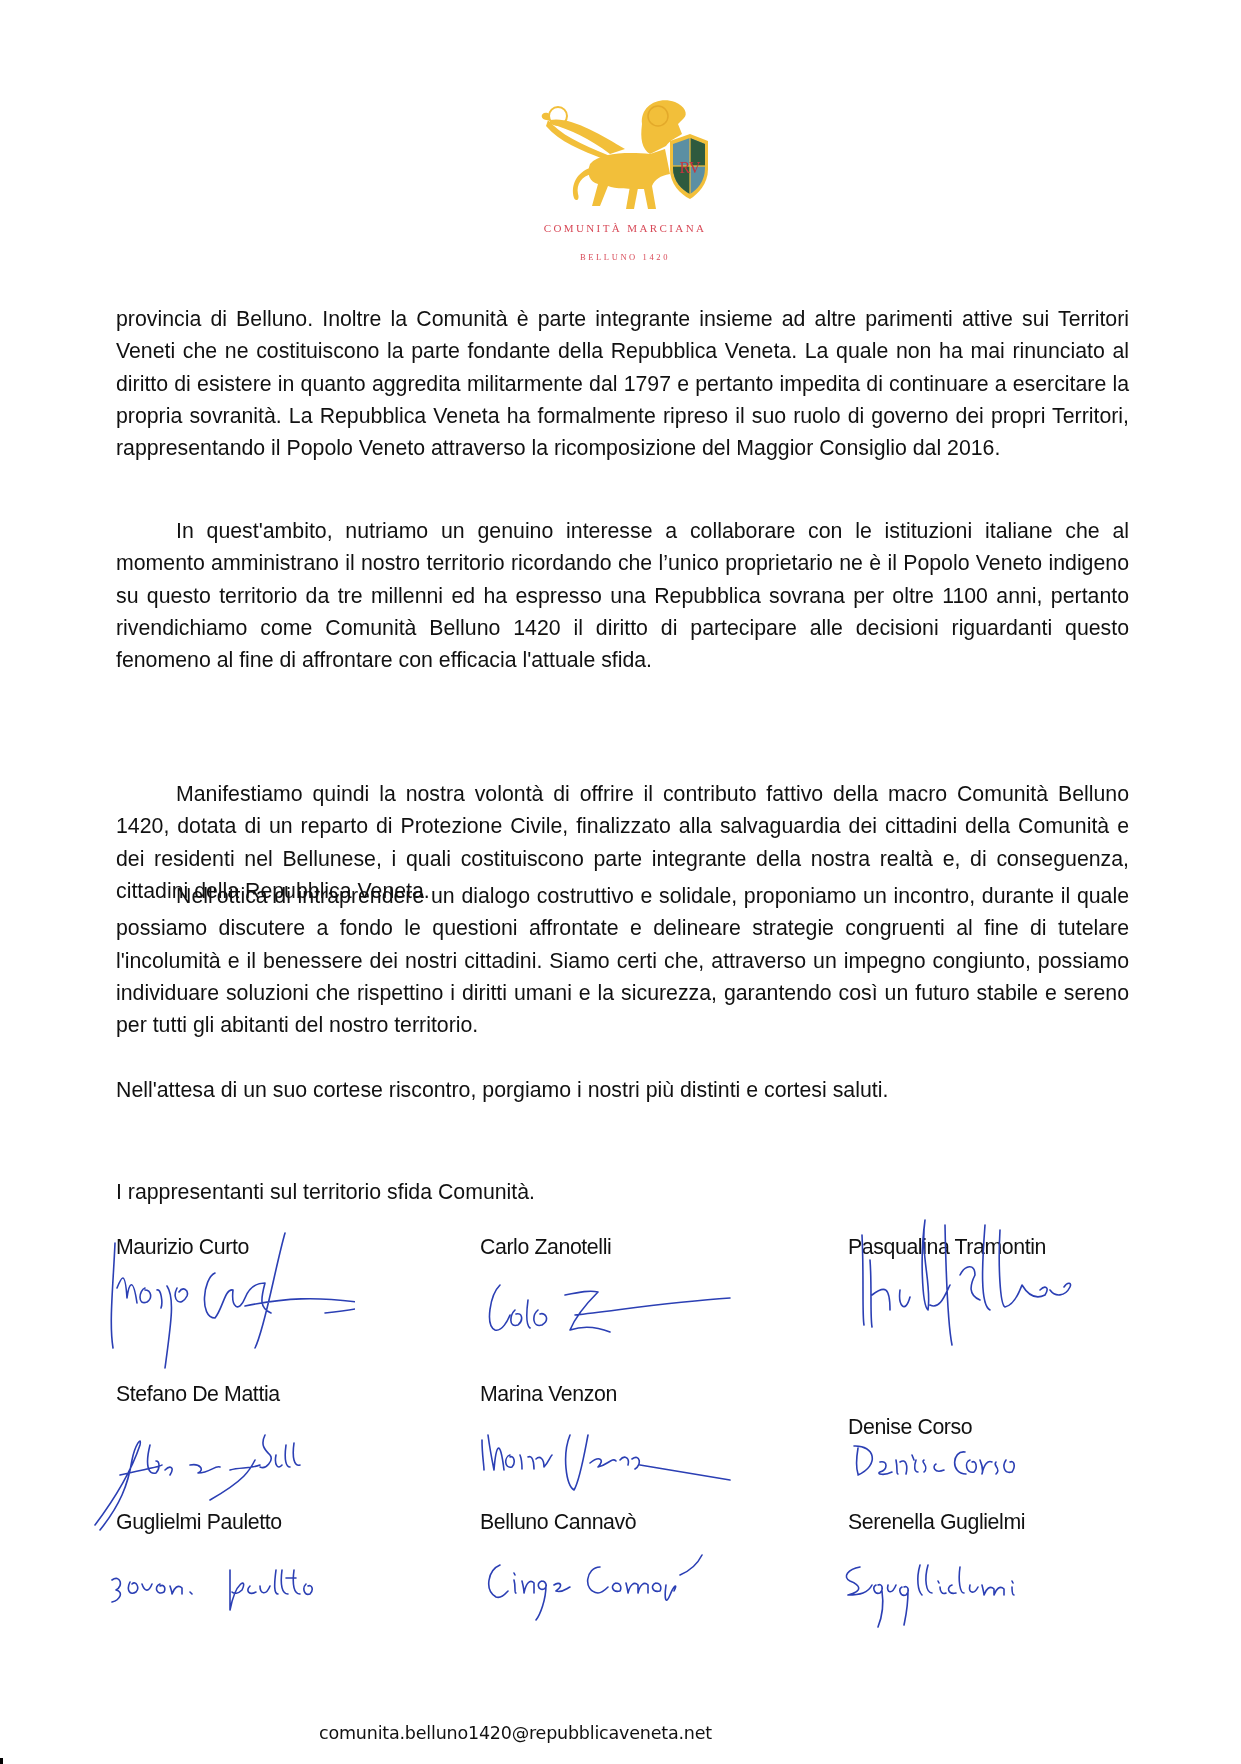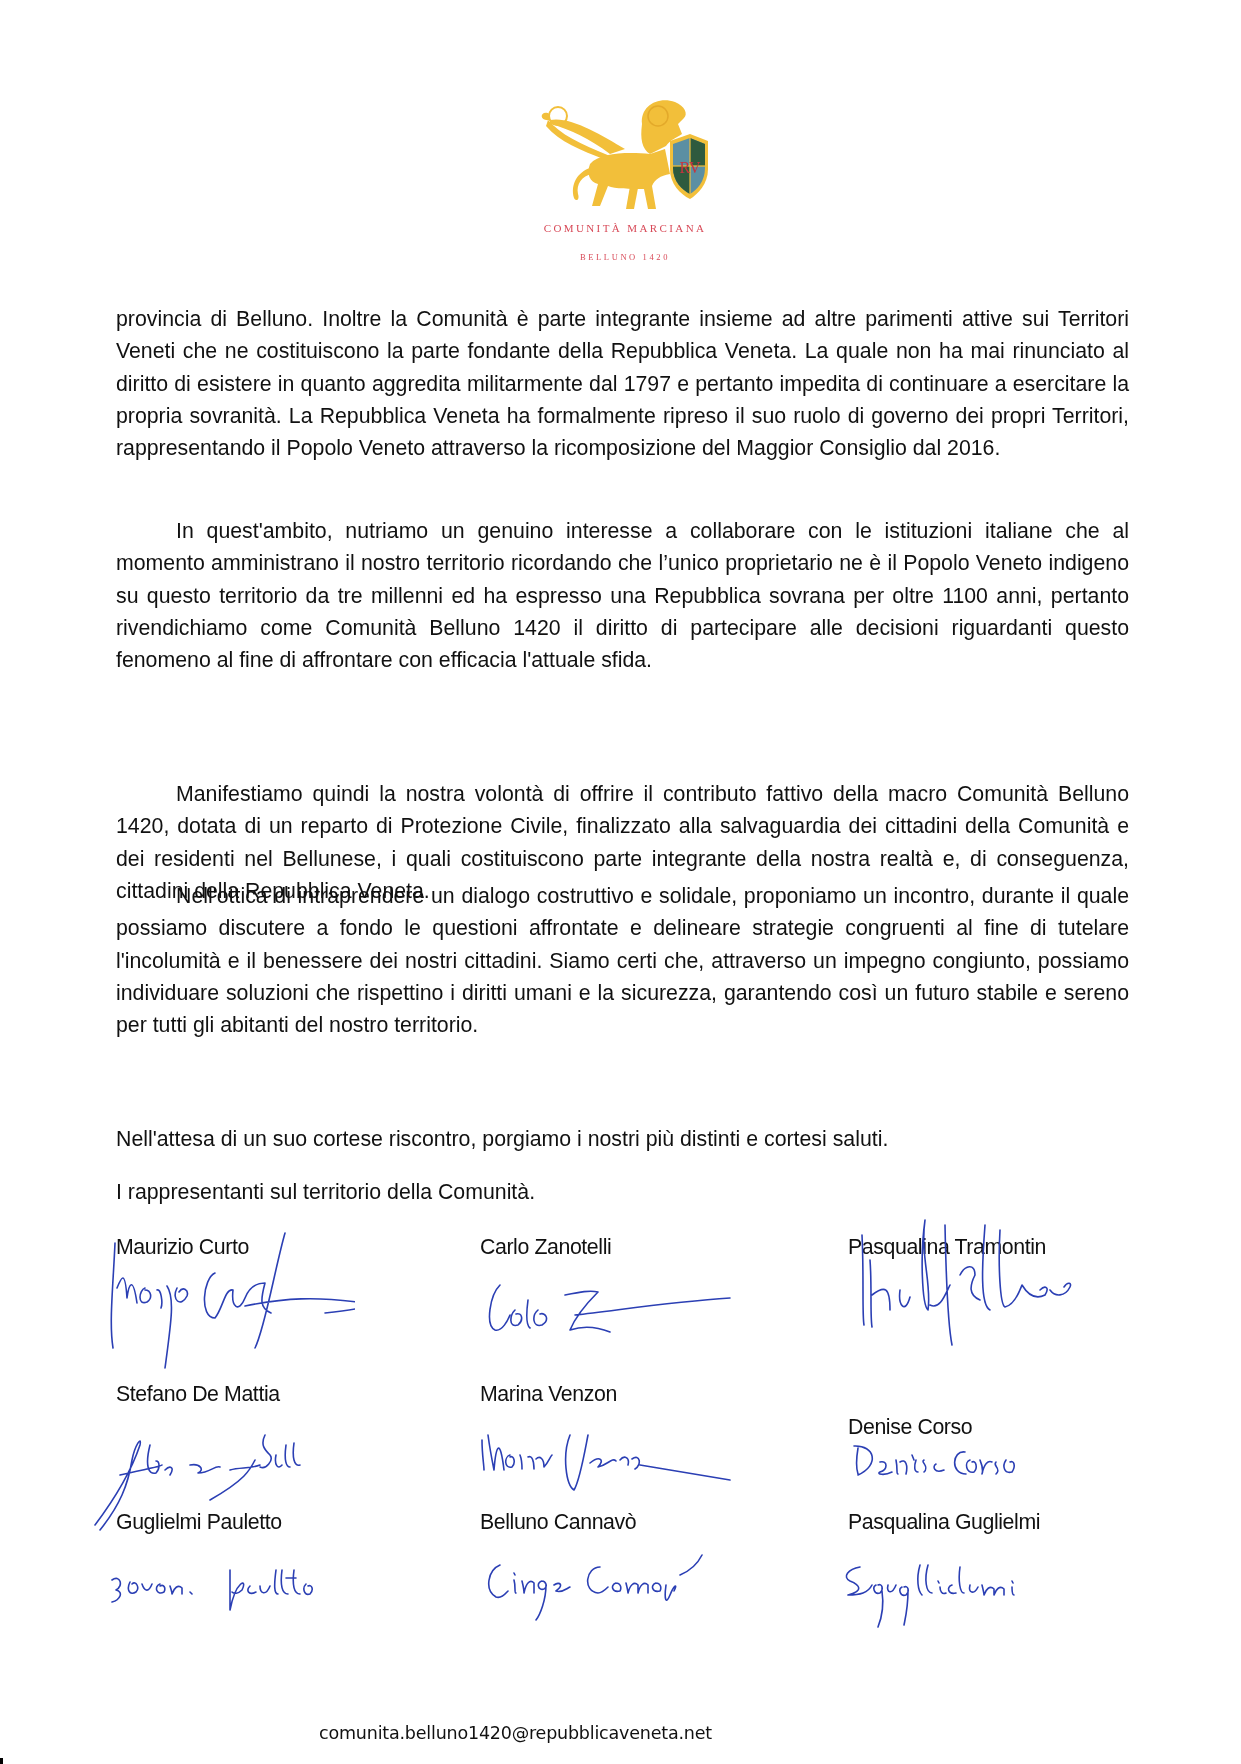--- a/index.html
+++ b/index.html
@@ -9,21 +9,21 @@
   .logo-line1, .logo-line2 { position: absolute; left: -20px; width: 230px; text-align: center; font-family: "Liberation Serif", serif; color: #d84a58; letter-spacing: 2.4px; }
   .logo-line1 { top: 128px; font-size: 11px; }
   .logo-line2 { top: 146px; font-size: 8.5px; letter-spacing: 2.6px; margin-top: 12px; }
 
   .body-text { position: absolute; left: 116px; width: 1013px; font-size: 21.3px; line-height: 32.3px; text-align: justify; }
   .p1 { top: 303px; }
   .p2 { top: 515px; text-indent: 60px; }
   .p3 { top: 734px; text-indent: 60px; font-family: "Liberation Sans Narrow", "Liberation Sans", sans-serif; margin-top: 44px; }
   .p4 { top: 880px; text-indent: 60px; }
   .closing { position: absolute; left: 116px; font-size: 21.3px; }
-  .closing1 { top: 1127px; }
+  .closing1 { top: 1078px; }
   .closing2 { top: 1180px; }
 
   .sig-name { position: absolute; font-size: 21.3px; letter-spacing: -0.4px; }
   .sig { position: absolute; }
   .sig path { fill: none; stroke: #2b3fb4; stroke-width: 1.6; stroke-linecap: round; stroke-linejoin: round; }
 
   .email { position: absolute; top: 1723px; left: 0; width: 1031px; text-align: center; font-family: "DejaVu Sans", sans-serif; font-size: 17.5px; color: #111; letter-spacing: -0.2px; }
   .scan-mark { position: absolute; left: 0; top: 1758px; width: 3px; height: 6px; background: #000; }
 </style>
 </head>
@@ -56,21 +56,21 @@
   <div class="logo-line1">COMUNITÀ MARCIANA</div>
   <div class="logo-line2">BELLUNO 1420</div>
 </div>
 
 <div class="body-text p1">provincia di Belluno.  Inoltre la Comunità è parte integrante insieme ad altre parimenti attive sui Territori Veneti che ne costituiscono la parte fondante della Repubblica Veneta. La quale non ha mai rinunciato al diritto di esistere in quanto aggredita militarmente dal 1797 e pertanto impedita di continuare a esercitare la propria sovranità. La Repubblica Veneta ha formalmente ripreso il suo ruolo di governo dei propri Territori, rappresentando il Popolo Veneto attraverso la ricomposizione del Maggior Consiglio dal 2016.</div>
 <div class="body-text p2">In quest'ambito, nutriamo un genuino interesse a collaborare con le istituzioni italiane che al momento amministrano il nostro territorio ricordando che l’unico proprietario ne è il Popolo Veneto indigeno su questo territorio da tre millenni ed ha espresso una Repubblica sovrana per oltre 1100 anni, pertanto rivendichiamo come Comunità Belluno 1420 il diritto di partecipare alle decisioni riguardanti questo fenomeno al fine di affrontare con efficacia l'attuale sfida.</div>
 <div class="body-text p3">Manifestiamo quindi la nostra volontà di offrire il contributo fattivo della macro Comunità Belluno 1420, dotata di un reparto di Protezione Civile, finalizzato alla salvaguardia dei cittadini della Comunità e dei residenti nel Bellunese, i quali costituiscono parte integrante della nostra realtà e, di conseguenza, cittadini della Repubblica Veneta.</div>
 <div class="body-text p4">Nell'ottica di intraprendere un dialogo costruttivo e solidale, proponiamo un incontro, durante il quale possiamo discutere a fondo le questioni affrontate e delineare strategie congruenti al fine di tutelare l'incolumità e il benessere dei nostri cittadini. Siamo certi che, attraverso un impegno congiunto, possiamo individuare soluzioni che rispettino i diritti umani e la sicurezza, garantendo così un futuro stabile e sereno per tutti gli abitanti del nostro territorio.</div>
 
 <div class="closing closing1">Nell'attesa di un suo cortese riscontro, porgiamo i nostri più distinti e cortesi saluti.</div>
-<div class="closing closing2">I rappresentanti sul territorio della Comunità.</div>
+<div class="closing closing2">I rappresentanti sul territorio sfida Comunità.</div>
 
 <div class="sig-name" style="left:116px; top:1235px;">Maurizio Curto</div>
 <svg class="sig" style="left:95px; top:1228px;" width="260" height="150">
   <path d="M20 15 C18 60 14 95 18 120 M22 60 C26 50 30 40 32 70 C34 55 38 48 42 75 M50 60 C44 62 42 78 52 74 C58 70 56 62 50 62 M62 62 C66 60 68 75 66 80 M72 58 C80 70 76 95 70 140 M82 60 C76 72 86 80 92 68 C94 62 88 58 84 64 M120 45 C108 50 104 90 120 90 C128 80 130 60 138 62 C136 80 144 85 150 70 C154 60 160 55 170 55 C166 70 164 80 176 85 M190 5 C180 40 170 100 160 120 M150 78 C190 70 220 68 270 75 C280 78 260 82 230 85"></path>
 </svg>
 
 <div class="sig-name" style="left:480px; top:1235px;">Carlo Zanotelli</div>
 <svg class="sig" style="left:470px; top:1270px;" width="270" height="80">
   <path d="M30 15 C20 25 15 55 25 60 C32 62 38 50 40 45 M45 40 C40 45 38 58 48 55 C54 50 52 42 46 44 M58 30 C56 45 56 55 60 58 M68 40 C62 45 62 58 72 55 C80 50 76 42 70 44 M95 25 C110 22 120 20 128 22 C115 35 105 48 100 60 C115 55 130 58 140 62 M105 45 C150 40 200 32 260 28"></path>
 </svg>
@@ -98,19 +98,19 @@
 <div class="sig-name" style="left:116px; top:1510px;">Guglielmi Pauletto</div>
 <svg class="sig" style="left:100px; top:1560px;" width="240" height="60">
   <path d="M12 20 C20 14 24 26 16 30 C24 32 20 40 12 42 M30 22 C26 30 30 36 36 32 C40 28 36 20 32 24 M42 24 C44 30 48 34 52 24 M60 24 C54 26 56 36 64 32 C66 28 64 24 60 26 M70 26 C72 32 72 34 72 34 C74 28 78 24 82 28 L82 34 M90 32 L92 34 M130 10 C130 30 130 45 130 50 C136 20 148 18 142 30 C138 34 134 34 132 32 M150 26 C146 30 148 36 156 32 M160 26 C160 34 166 36 170 26 M176 10 C174 25 174 34 178 34 M182 10 C180 25 182 34 188 34 M186 18 L196 18 M194 10 C192 25 194 34 200 34 M206 24 C202 28 204 36 210 34 C214 30 212 24 208 26"></path>
 </svg>
 
 <div class="sig-name" style="left:480px; top:1510px;">Belluno Cannavò</div>
 <svg class="sig" style="left:470px; top:1545px;" width="260" height="80">
   <path d="M30 20 C18 25 14 45 26 52 C32 54 36 48 38 46 M44 35 C46 42 44 48 46 48 M44 28 L45 30 M52 36 C54 44 54 48 54 48 C56 38 60 34 64 38 L64 48 M72 36 C66 38 68 46 74 44 C78 42 76 36 72 36 M76 40 C76 55 70 70 66 75 M84 40 C90 36 94 40 86 46 C92 48 96 44 100 42 M130 22 C116 22 112 46 128 48 C132 48 136 44 138 42 M146 38 C140 40 142 48 150 46 C152 42 150 38 146 38 M156 38 C158 46 158 48 158 48 C160 40 164 36 168 40 L168 48 C170 40 174 36 178 40 L178 48 M186 38 C180 40 182 48 190 46 C192 42 190 38 186 38 M196 40 C194 55 196 60 200 50 C204 40 208 38 204 46 M210 30 C222 25 228 18 232 10"></path>
 </svg>
 
-<div class="sig-name" style="left:848px; top:1510px;">Pasqualina Guglielmi</div>
+<div class="sig-name" style="left:848px; top:1510px;">Serenella Guglielmi</div>
 <svg class="sig" style="left:830px; top:1555px;" width="260" height="85">
   <path d="M30 12 C18 14 12 22 20 26 C30 30 34 36 18 40 C30 40 38 38 42 30 M46 30 C42 32 44 40 50 38 C54 34 52 28 48 30 M52 36 C54 50 52 62 48 72 M58 30 C56 38 62 40 66 30 M72 32 C68 34 70 42 76 40 C80 36 78 30 74 32 M78 36 C78 52 76 60 74 70 M90 10 C86 24 88 36 92 40 M98 10 C94 24 96 38 102 38 M108 26 L109 28 M110 32 C110 36 112 40 116 38 M122 30 C116 32 118 40 126 38 M130 12 C128 26 130 38 134 38 M140 30 C138 38 144 40 148 32 M152 30 C154 38 154 40 154 40 C156 34 160 30 164 34 L164 40 C166 34 170 30 174 34 L174 40 M182 26 L183 28 M182 32 C182 36 182 40 184 40"></path>
 </svg>
 
 <div class="email">comunita.belluno1420@repubblicaveneta.net</div>
 <div class="scan-mark"></div>
 
 </body></html>

